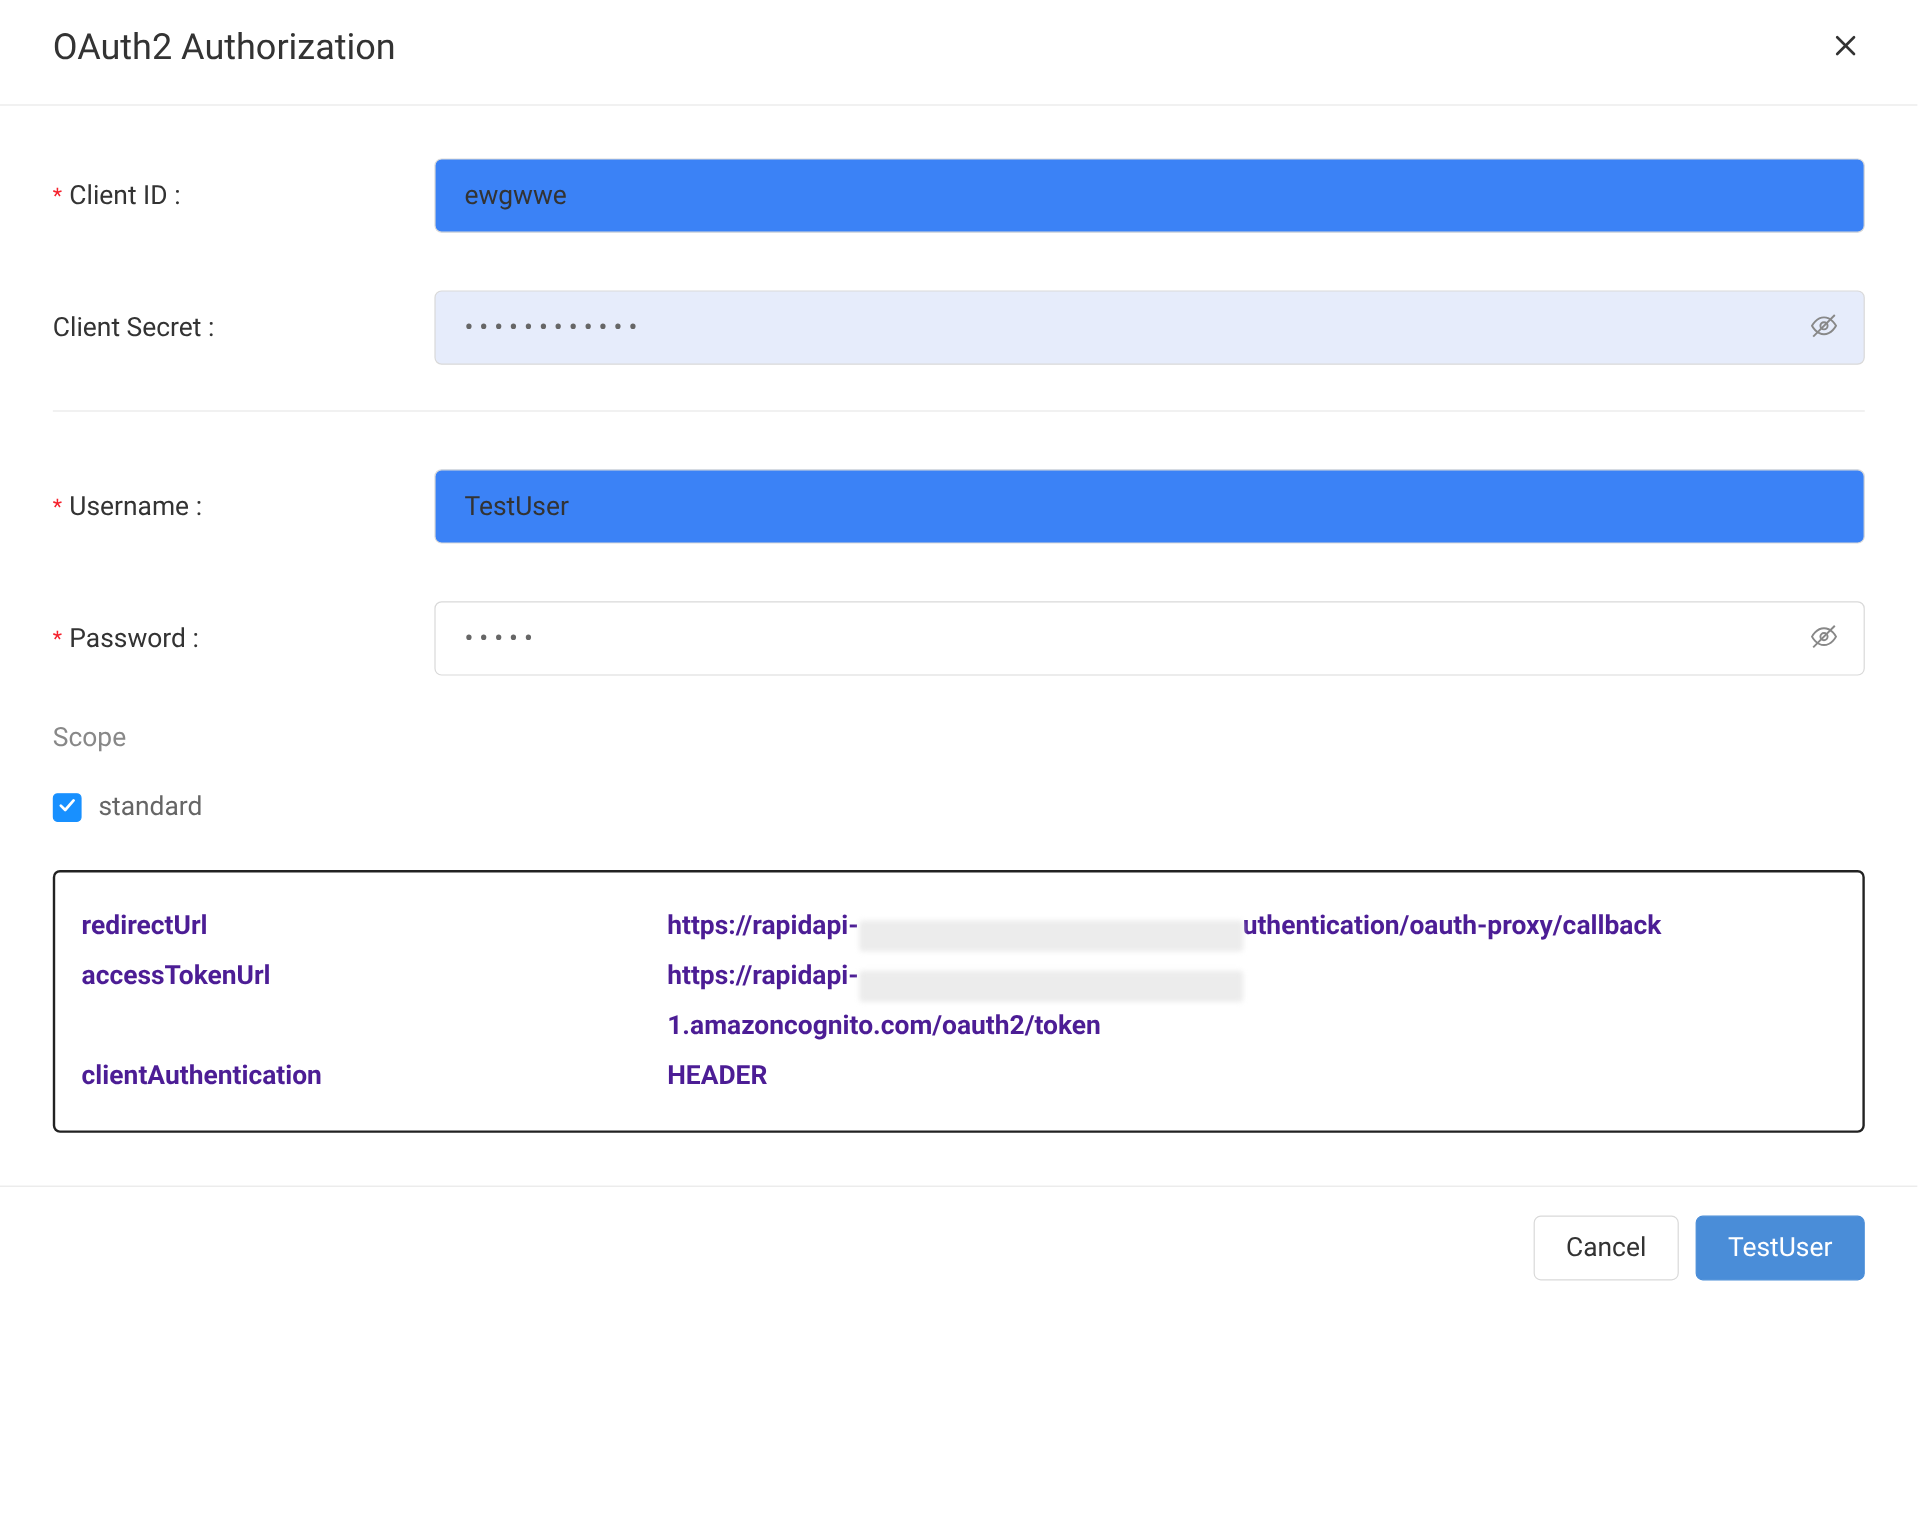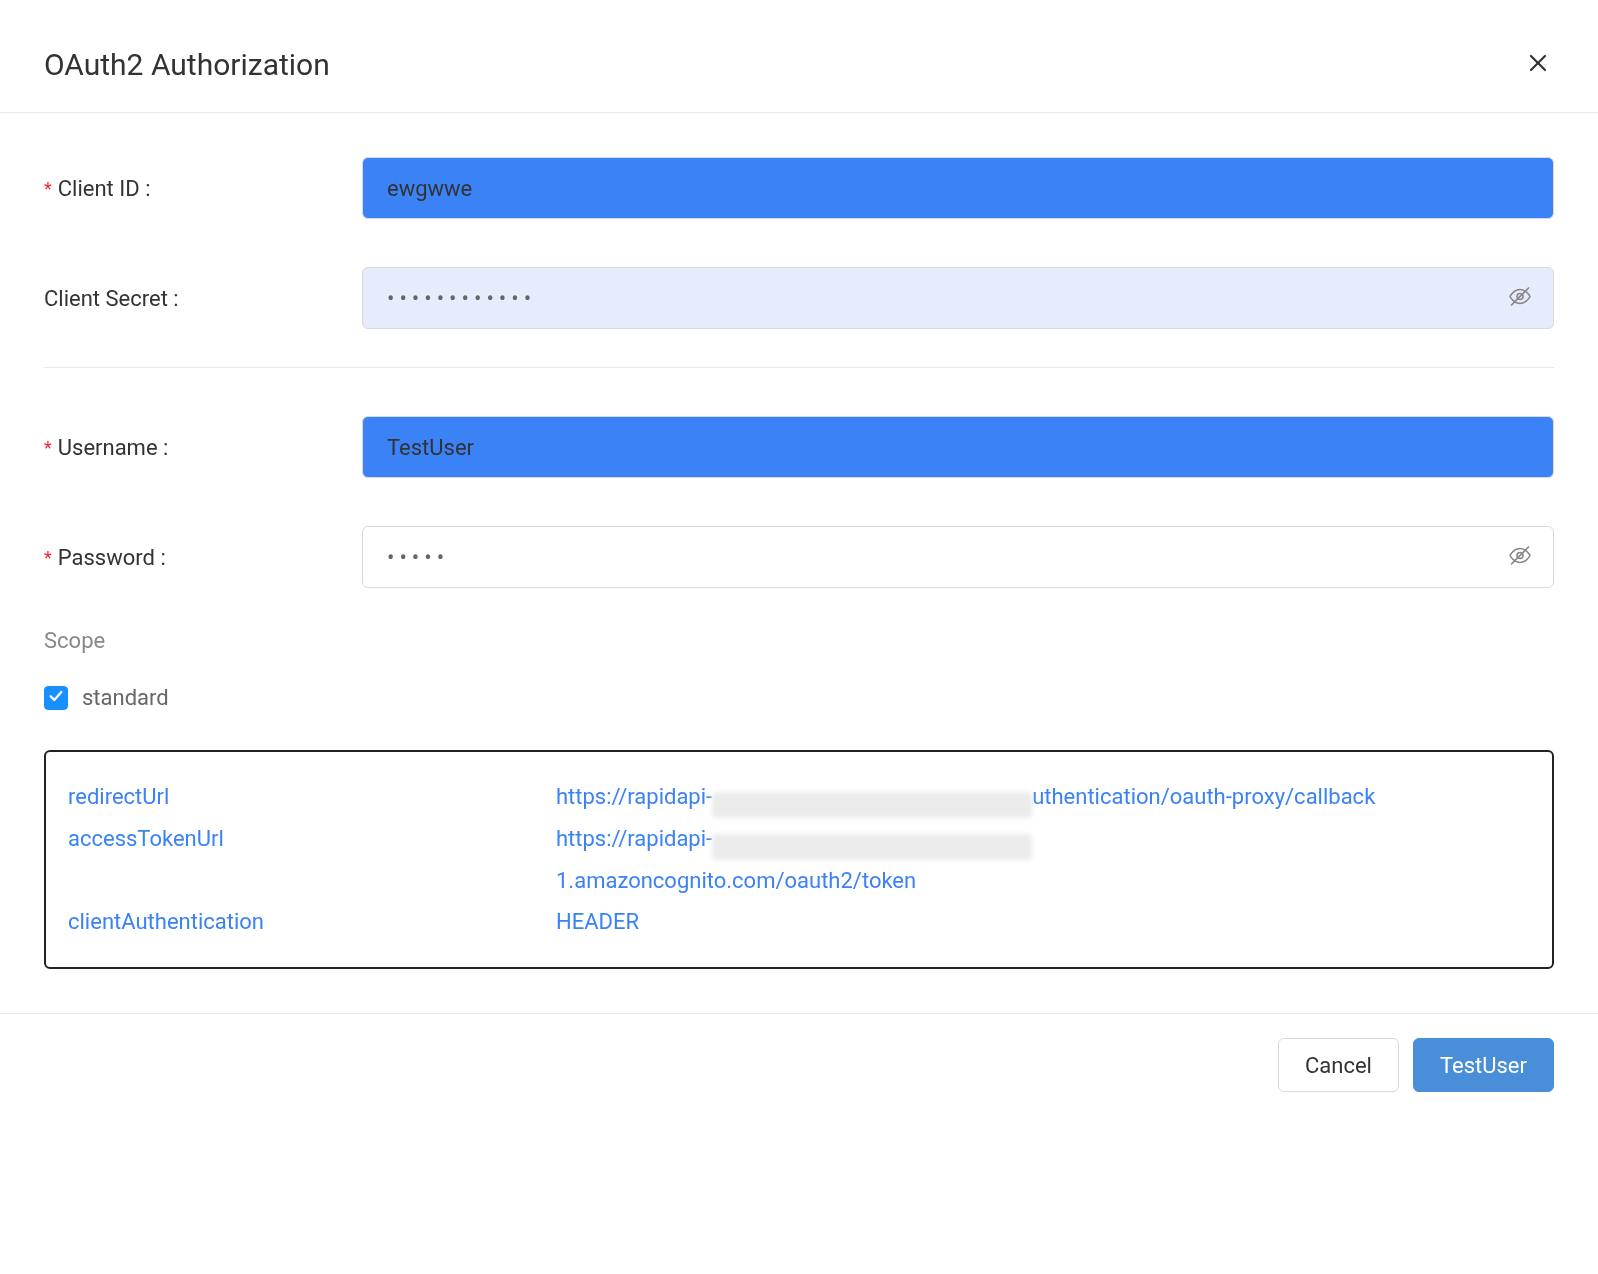--- a/index.html
+++ b/index.html
@@ -10,21 +10,21 @@
     body {
       font-family: -apple-system, BlinkMacSystemFont, "Segoe UI", Roboto, "Helvetica Neue", Arial, sans-serif;
       background: #fff;
       color: #333;
       width: 1598px;
     }
     .modal-header {
       display: flex;
       justify-content: space-between;
       align-items: flex-start;
-      padding: 47px 44px 30px 44px;
+      padding: 22px 44px 30px 44px;
       border-bottom: 1px solid #e8e8e8;
     }
     .modal-title {
       font-size: 30px;
       font-weight: 400;
       color: #333;
     }
     .close-btn {
       background: none;
       border: none;
@@ -163,22 +163,23 @@
     }
     .details-box {
       border: 2px solid #222;
       border-radius: 6px;
       padding: 24px 22px 24px 22px;
       margin-top: 40px;
     }
     .detail-row {
       display: flex;
       font-size: 22px;
-      color: #3b82f6;
+      color: #4c1d95;
       line-height: 1.9;
+      font-weight: bold;
     }
     .detail-key {
       width: 488px;
       flex-shrink: 0;
     }
     .detail-val {
       flex: 1;
       display: flex;
       flex-wrap: wrap;
       align-items: flex-end;

